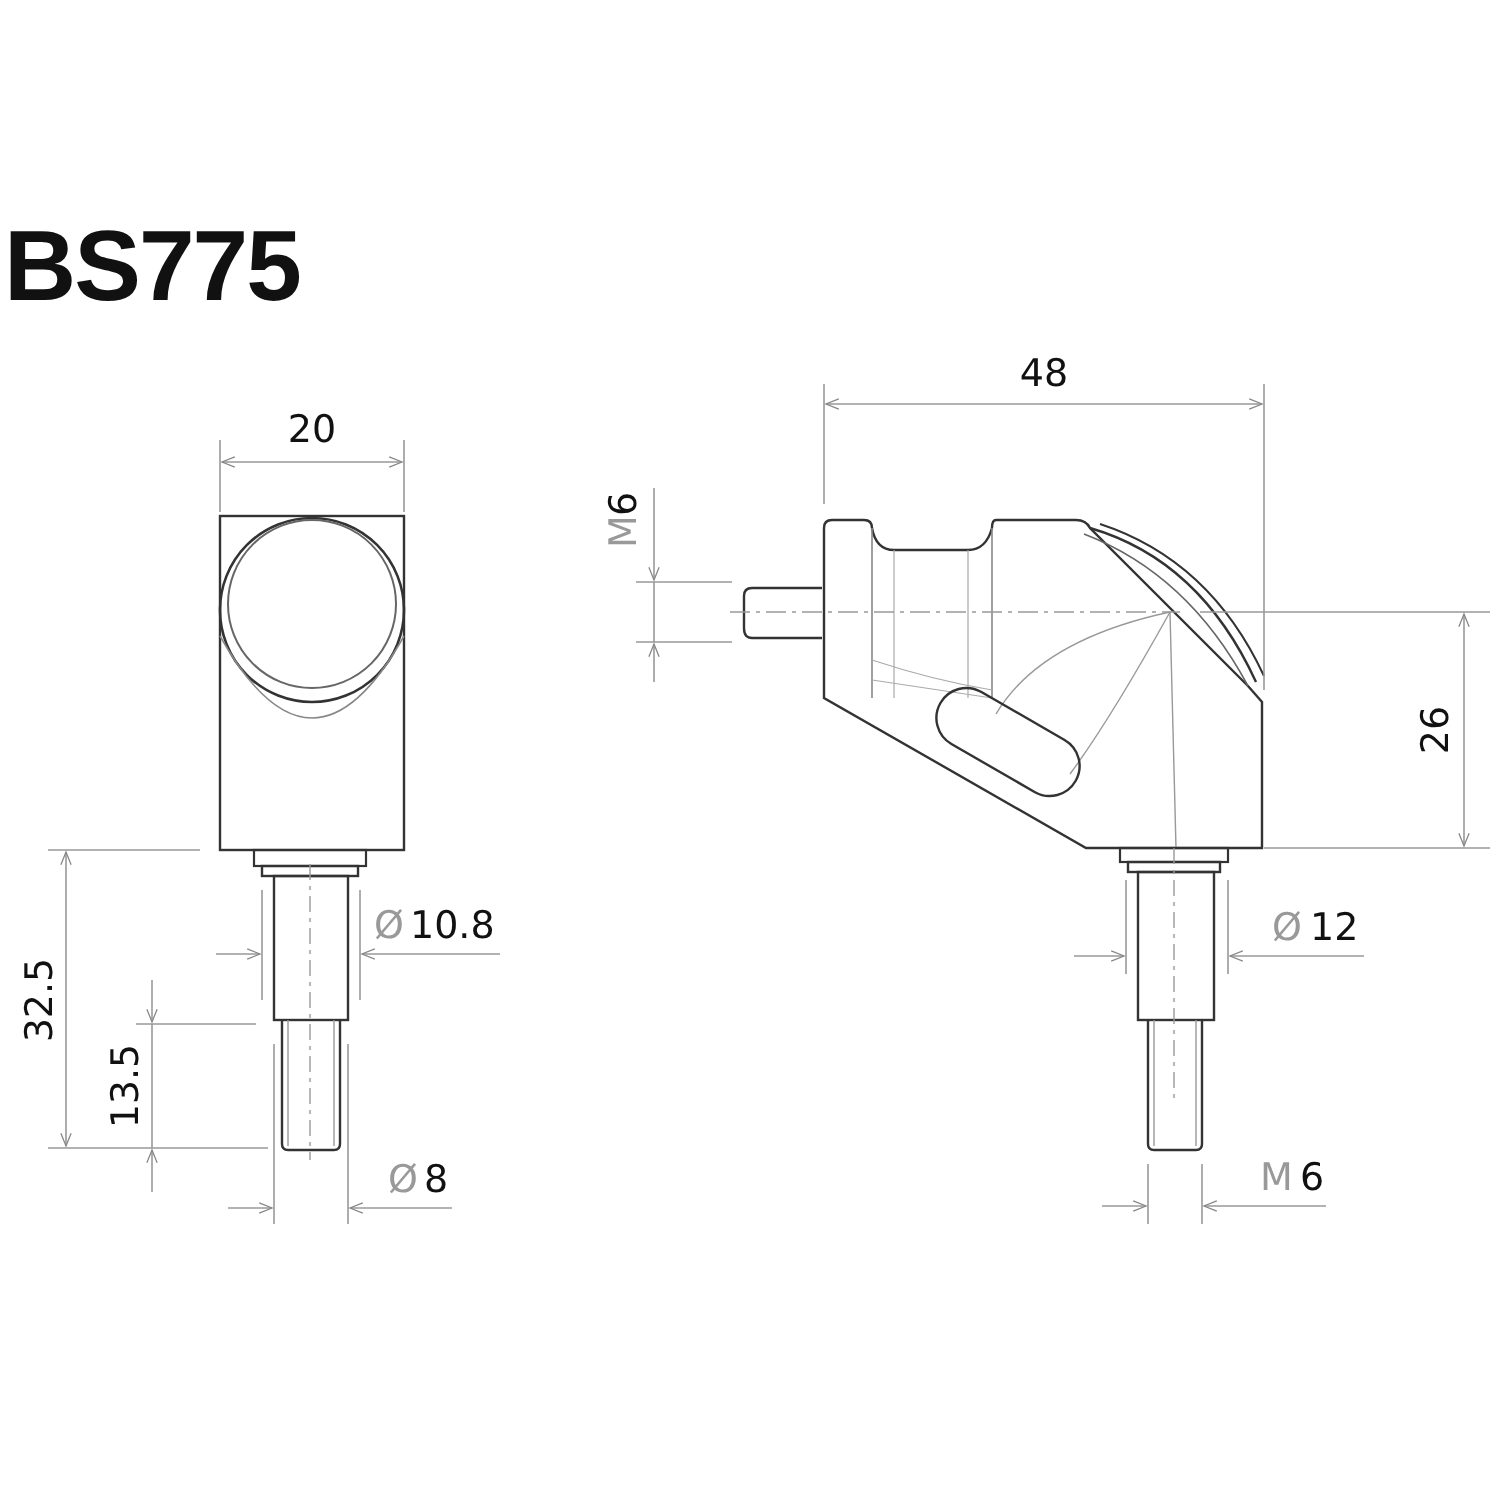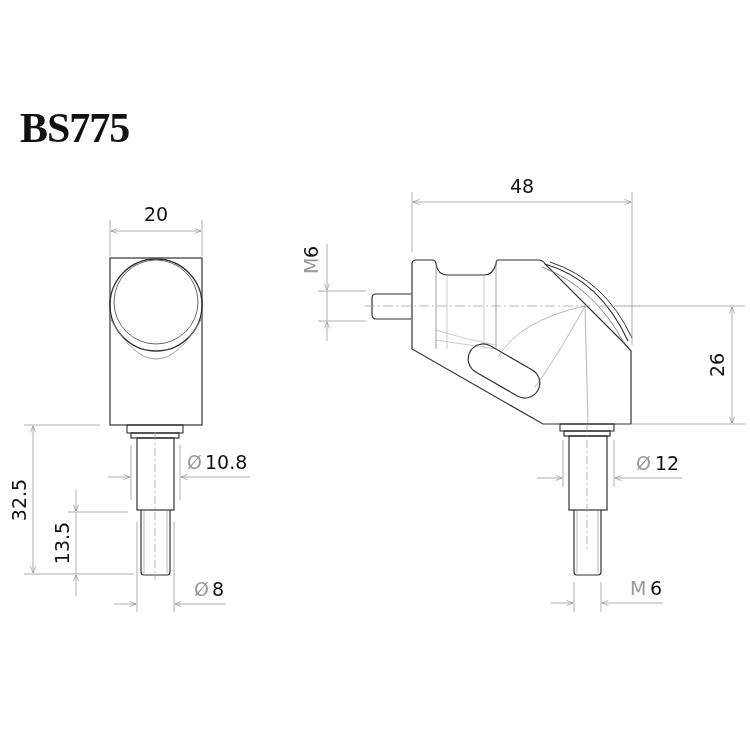--- a/index.html
+++ b/index.html
@@ -1,17 +1,17 @@
 <!DOCTYPE html>
 <html><head>
 <meta charset="utf-8">
 <style>
   html, body { margin: 0; padding: 0; background: #ffffff; }
   body { width: 750px; height: 750px; position: relative; overflow: hidden; font-family: "Liberation Sans", sans-serif; }
-  .title { position: absolute; left: 20px; top: 104px; font-size: 42px; font-weight: bold; color: #111; letter-spacing: -1px; font-family: Liberation Serif, serif; }
+  .title { position: absolute; left: 2px; top: 104px; font-size: 50px; font-weight: bold; color: #111; letter-spacing: -1px; font-family: Liberation Sans, sans-serif; }
   svg { position: absolute; left: 0; top: 0; }
   .dim { font-family: "DejaVu Sans", sans-serif; font-size: 19px; fill: #111; }
   .dimlight { fill: #999; }
 </style>
 </head>
 <body>
 
 <div class="title">BS775</div>
 
 <svg width="750" height="750" viewBox="0 0 750 750">

